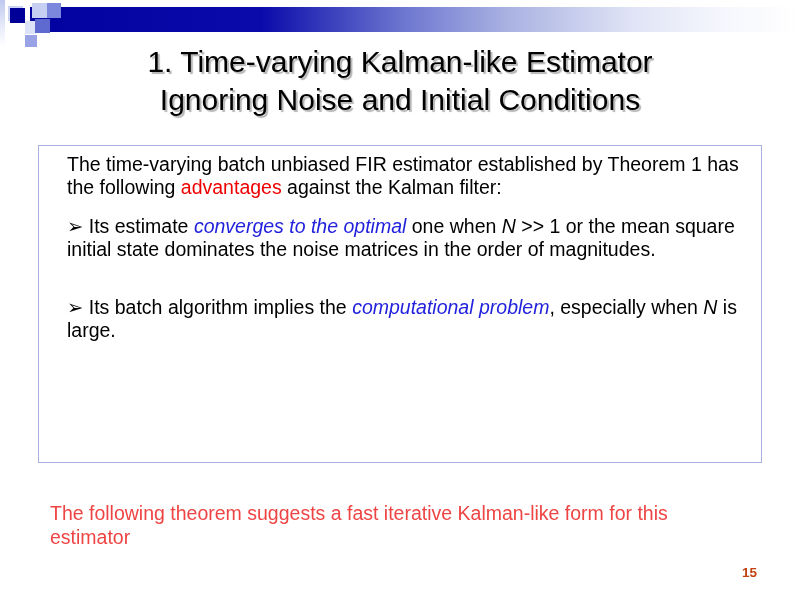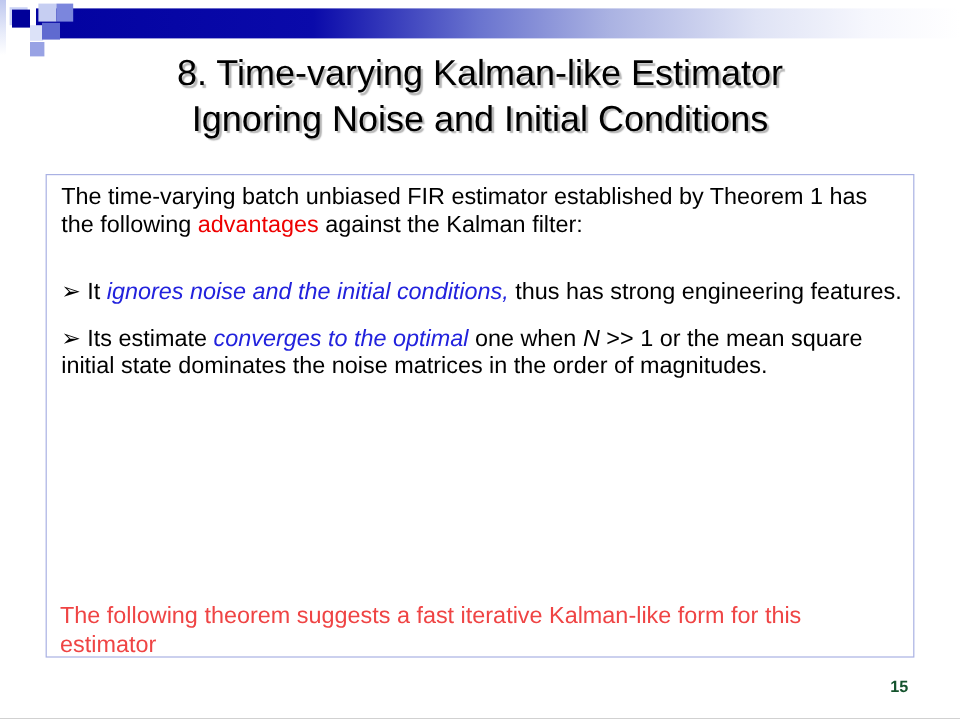--- a/index.html
+++ b/index.html
@@ -30,66 +30,66 @@
   
   .title{
     position:absolute;left:0;top:43px;width:100%;
     text-align:center;
     font-size:30px;line-height:38px;
     color:#000;
     text-shadow:2px 2px 1px #b5b5b5;
   }
   
   .content-box{
-    position:absolute;left:38px;top:145px;width:724px;height:403px;
+    position:absolute;left:38px;top:145px;width:724px;height:318px;
     border:1px solid #a9b1e3;
     box-sizing:border-box;
-    padding:7px 8px 0 12px;
+    padding:7px 8px 0 28px;
     font-size:19.5px;line-height:23px;
   }
   .block{margin:0;}
   .block.m1{margin-top:33px;}
   .block.m2{margin-top:16px;}
   .block.m3{margin-top:27px;}
   .block.m4{margin-top:35px;}
   .seg-red{color:#ee0000;}
   .seg-blue{color:#2222dd;font-style:italic;}
   .seg-i{font-style:italic;}
   
   .footer-note{
     position:absolute;left:50px;top:501px;width:680px;
     font-size:19.5px;line-height:24px;color:#ef4444;
   }
   .page-number{
     position:absolute;right:43px;top:565px;
-    font-size:13.5px;font-weight:bold;color:#14532d;
+    font-size:13.5px;font-weight:bold;color:#c2410c;
   }
 </style>
 </head>
 <body>
 
 <div class="slide">
 
   <div class="deco-bar"></div>
   <div class="deco-strip"></div>
   <div class="sq sq-a"></div>
   <div class="sq sq-b"></div>
   <div class="sq sq-c"></div>
   <div class="sq sq-d"></div>
   <div class="sq sq-e"></div>
   <div class="sq sq-f"></div>
 
   <div class="title">
-    <div>8. Time-varying Kalman-like Estimator</div>
+    <div>1. Time-varying Kalman-like Estimator</div>
     <div>Ignoring Noise and Initial Conditions</div>
   </div>
 
   <div class="content-box">
     <p class="block"><span>The time-varying batch unbiased FIR estimator established by Theorem 1 has the following </span><span class="seg-red">advantages</span><span> against the Kalman filter:</span></p>
-    <p class="block m1"><span>➢ It </span><span class="seg-blue">ignores noise and the initial conditions,</span><span> thus has strong engineering features.</span></p>
     <p class="block m2"><span>➢ Its estimate </span><span class="seg-blue">converges to the optimal</span><span> one when </span><span class="seg-i">N</span><span> &gt;&gt; 1 or the mean square initial state dominates the noise matrices in the order of magnitudes.</span></p>
+    <p class="block m4"><span>➢ Its batch algorithm implies the </span><span class="seg-blue">computational problem</span><span>, especially when </span><span class="seg-i">N</span><span> is large.</span></p>
   </div>
 
   <div class="footer-note">The following theorem suggests a fast iterative Kalman-like form for this estimator</div>
 
   <div class="page-number">15</div>
 
 </div>
 
 </body></html>

